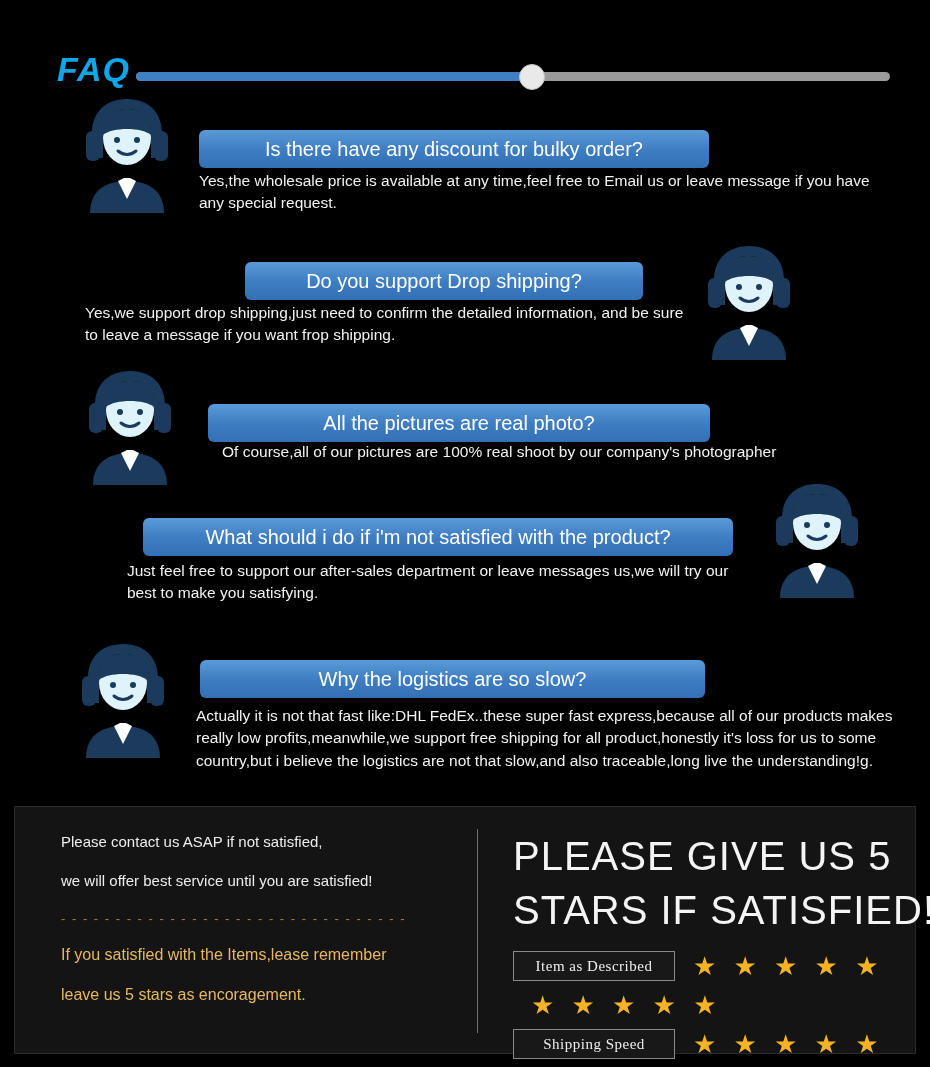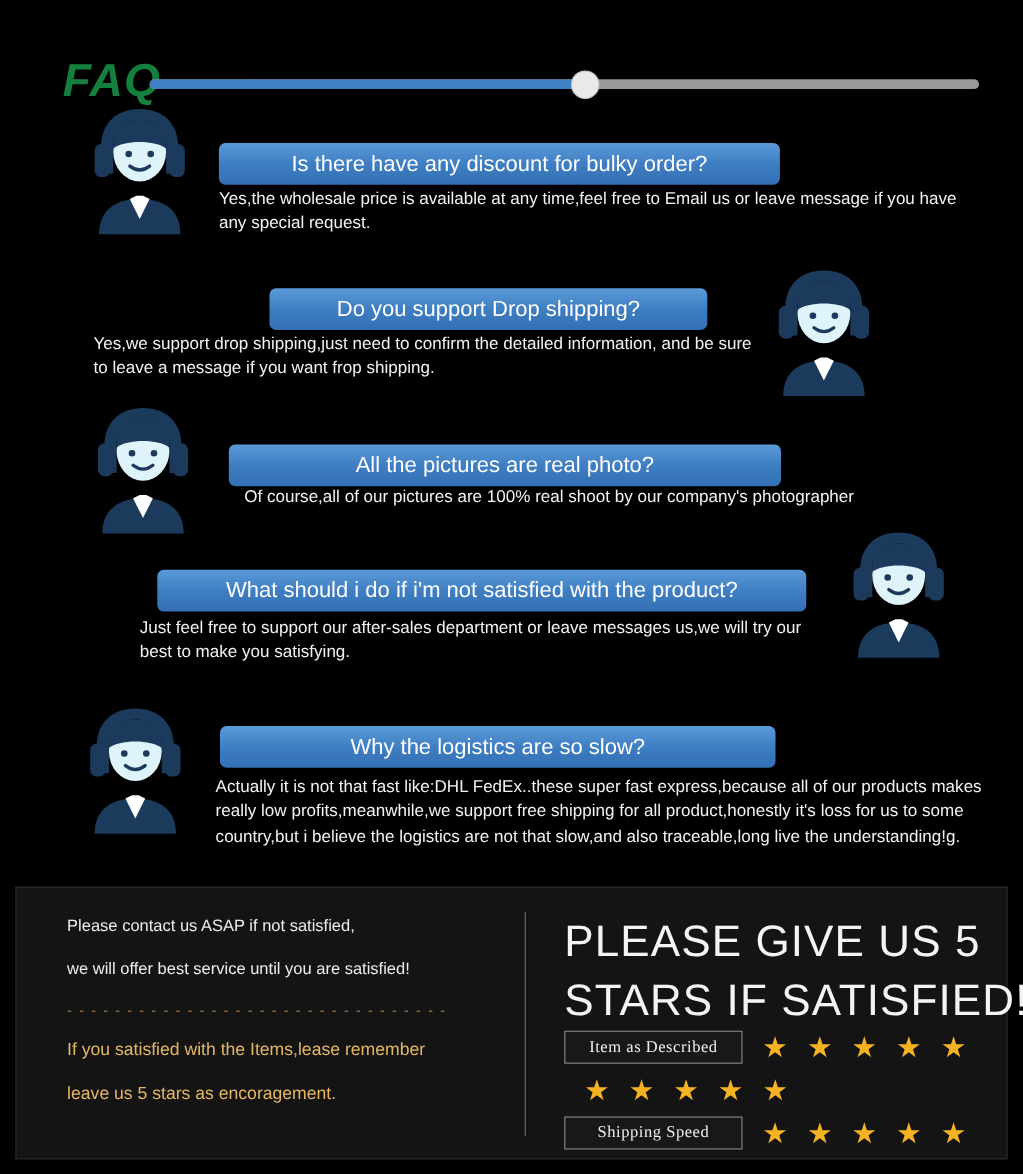--- a/index.html
+++ b/index.html
@@ -18,24 +18,24 @@
 
   
   .faq-header {
     position: absolute;
     top: 24px; left: 0; right: 0;
     height: 56px;
   }
   .faq-title {
     position: absolute;
     left: 57px; top: 28px;
-    font-size: 42px;
+    font-size: 34px;
     font-weight: bold;
     font-style: italic;
-    color: #15803d;
+    color: #0ea5e9;
     letter-spacing: 1px;
     line-height: 1;
   }
   .slider-track {
     position: absolute;
     left: 136px; top: 48px;
     width: 754px; height: 9px;
     border-radius: 5px;
     background: #9a9a9a;
     overflow: hidden;
@@ -131,21 +131,21 @@
     width: 432px; height: 100%;
     padding: 22px 0 0 28px;
   }
   .bp-head {
     color: #f4f4f4;
     font-size: 40px;
     letter-spacing: 1px;
     line-height: 1.35;
     white-space: nowrap;
   }
-  .rating-rows { }
+  .rating-rows { margin-top: 14px; }
   .rating-row {
     display: flex;
     align-items: center;
     margin-bottom: 11px;
   }
   .rating-label {
     width: 162px;
     height: 30px;
     border: 1px solid #8a8a8a;
     background: #181818;

